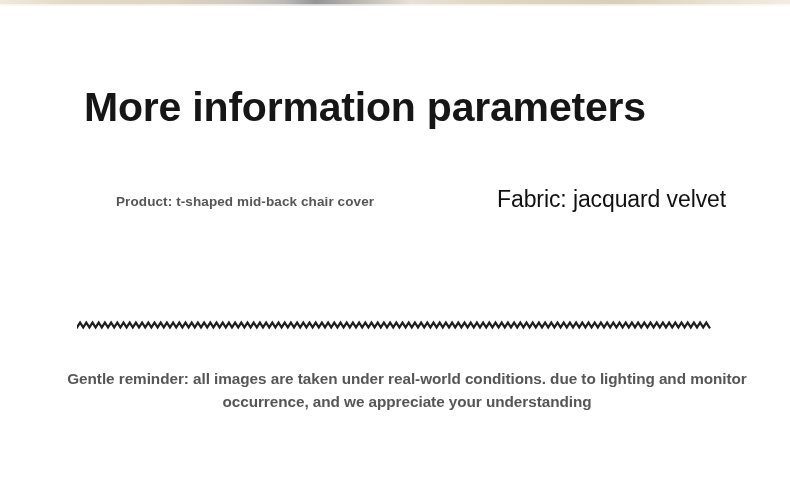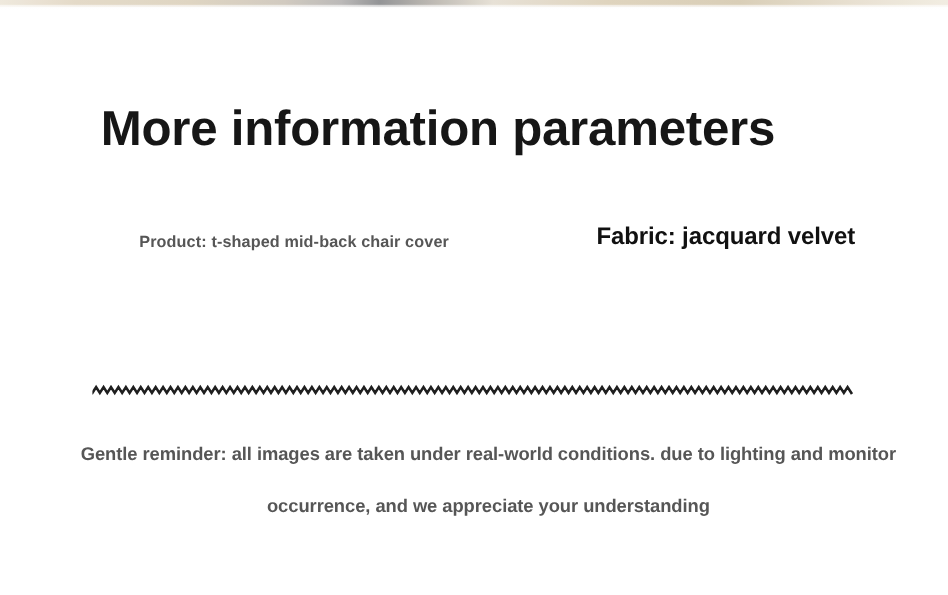--- a/index.html
+++ b/index.html
@@ -90,22 +90,22 @@
   }
   .spec-row.row-2 .spec-left {
     color: #202020;
     left: 116px;
     top: 8px;
   }
   .spec-right {
     position: absolute;
     left: 497px;
     top: 0px;
-    font-size: 20px;
-    font-weight: 700;
+    font-size: 23px;
+    font-weight: 400;
     color: #111111;
     letter-spacing: -0.1px;
     white-space: nowrap;
   }
   .spec-row.row-2 .spec-right {
     left: 419px;
     top: -2px;
   }
 
   
@@ -135,21 +135,20 @@
     line-height: 23px;
     letter-spacing: -0.05px;
   }
   #reminder-note .note-line {
     display: block;
     white-space: nowrap;
     padding-left: 24px;
   }
   #reminder-note .note-line.line-3 {
     white-space: normal;
-    margin-top: 21px;
   }
 </style>
 </head>
 <body>
 
 <div id="page">
 
   <div id="photo-edge-strip"></div>
 
   <div id="page-title">More information parameters</div>

